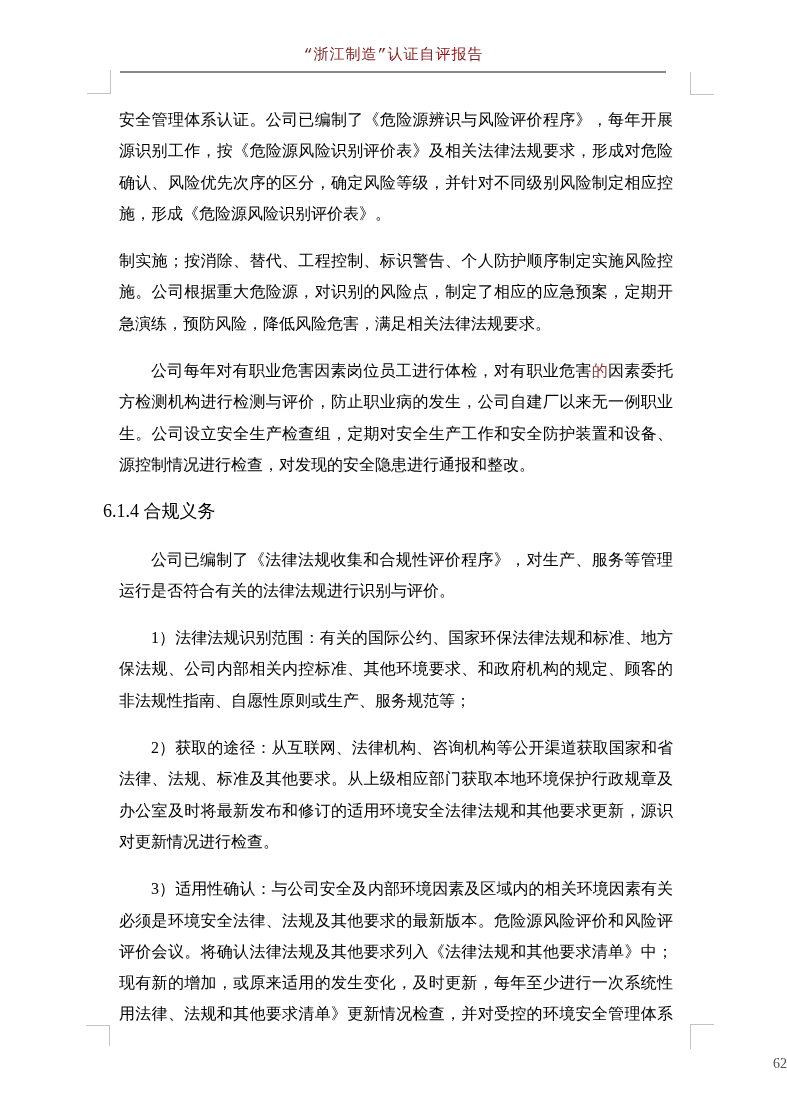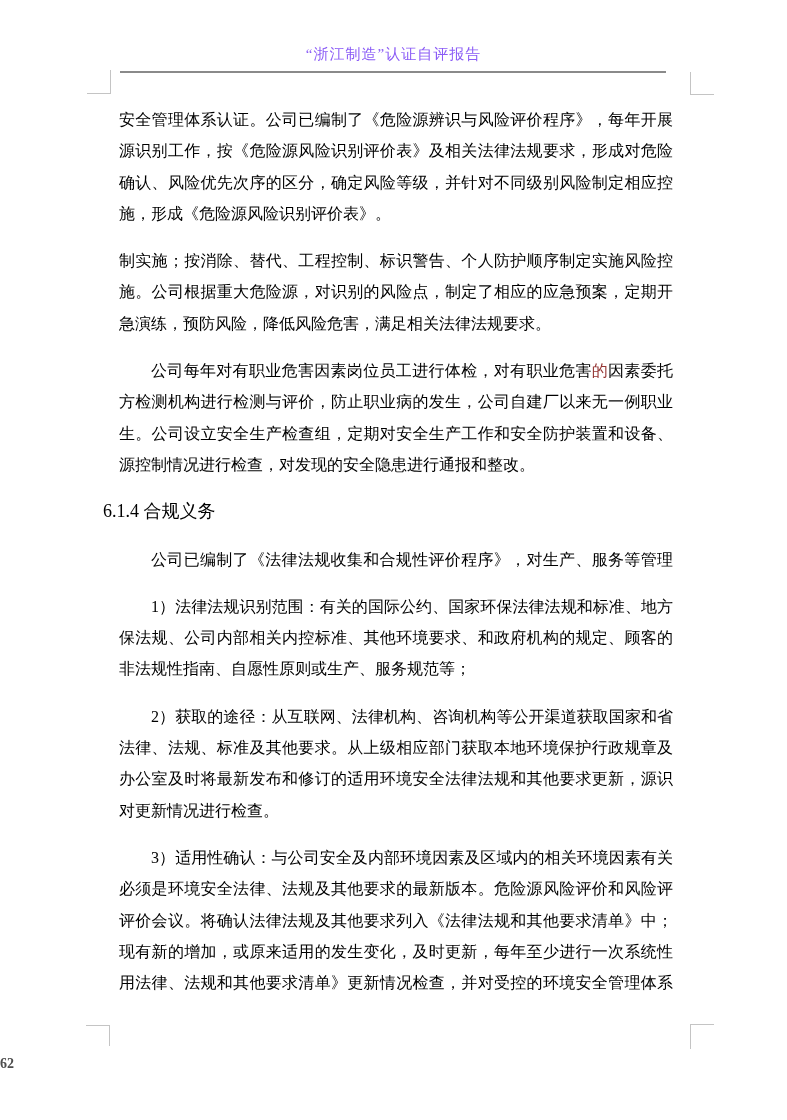--- a/index.html
+++ b/index.html
@@ -46,31 +46,30 @@
   .line.last{text-align-last:left;}
   .heading{
     font-weight:normal;
     font-size:18px;
     height:31.3px;
     line-height:31.3px;
   }
   
   .footer{
     position:absolute;top:1056px;left:0;width:787px;
-    text-align:left;
+    text-align:right;
     font-size:14px;
-    font-weight:bold;
   }
 </style>
 </head>
 <body>
 
 <div class="page">
 
-  <div class="header" style="color: #8b5cf6;">
+  <div class="header" style="color: #7f1d1d; font-family: Liberation Mono, monospace;">
     <span>“浙江制造”认证自评报告</span>
   </div>
   <div class="header-rule"></div>
 
   <div class="mark tl"></div>
   <div class="mark tr"></div>
   <div class="mark bl"></div>
   <div class="mark br"></div>
 
   <div class="body" id="doc-body">
@@ -87,20 +86,21 @@
       </div>
       <div class="para">
         <div class="line indent">公司每年对有职业危害因素岗位员工进行体检，对有职业危害<span style="color: rgb(149, 54, 52);">的</span>因素委托第三</div>
         <div class="line">方检测机构进行检测与评价，防止职业病的发生，公司自建厂以来无一例职业病发</div>
         <div class="line">生。公司设立安全生产检查组，定期对安全生产工作和安全防护装置和设备、危险</div>
         <div class="line last">源控制情况进行检查，对发现的安全隐患进行通报和整改。</div>
       </div>
       <div class="heading">6.1.4 合规义务</div>
       <div class="para">
         <div class="line indent">公司已编制了《法律法规收集和合规性评价程序》，对生产、服务等管理过程</div>
+        <div class="line last">运行是否符合有关的法律法规进行识别与评价。</div>
       </div>
       <div class="para">
         <div class="line indent">1）法律法规识别范围：有关的国际公约、国家环保法律法规和标准、地方环</div>
         <div class="line">保法规、公司内部相关内控标准、其他环境要求、和政府机构的规定、顾客的协议、</div>
         <div class="line last">非法规性指南、自愿性原则或生产、服务规范等；</div>
       </div>
       <div class="para">
         <div class="line indent">2）获取的途径：从互联网、法律机构、咨询机构等公开渠道获取国家和省的</div>
         <div class="line">法律、法规、标准及其他要求。从上级相应部门获取本地环境保护行政规章及其他</div>
         <div class="line">办公室及时将最新发布和修订的适用环境安全法律法规和其他要求更新，源识别工作</div>

